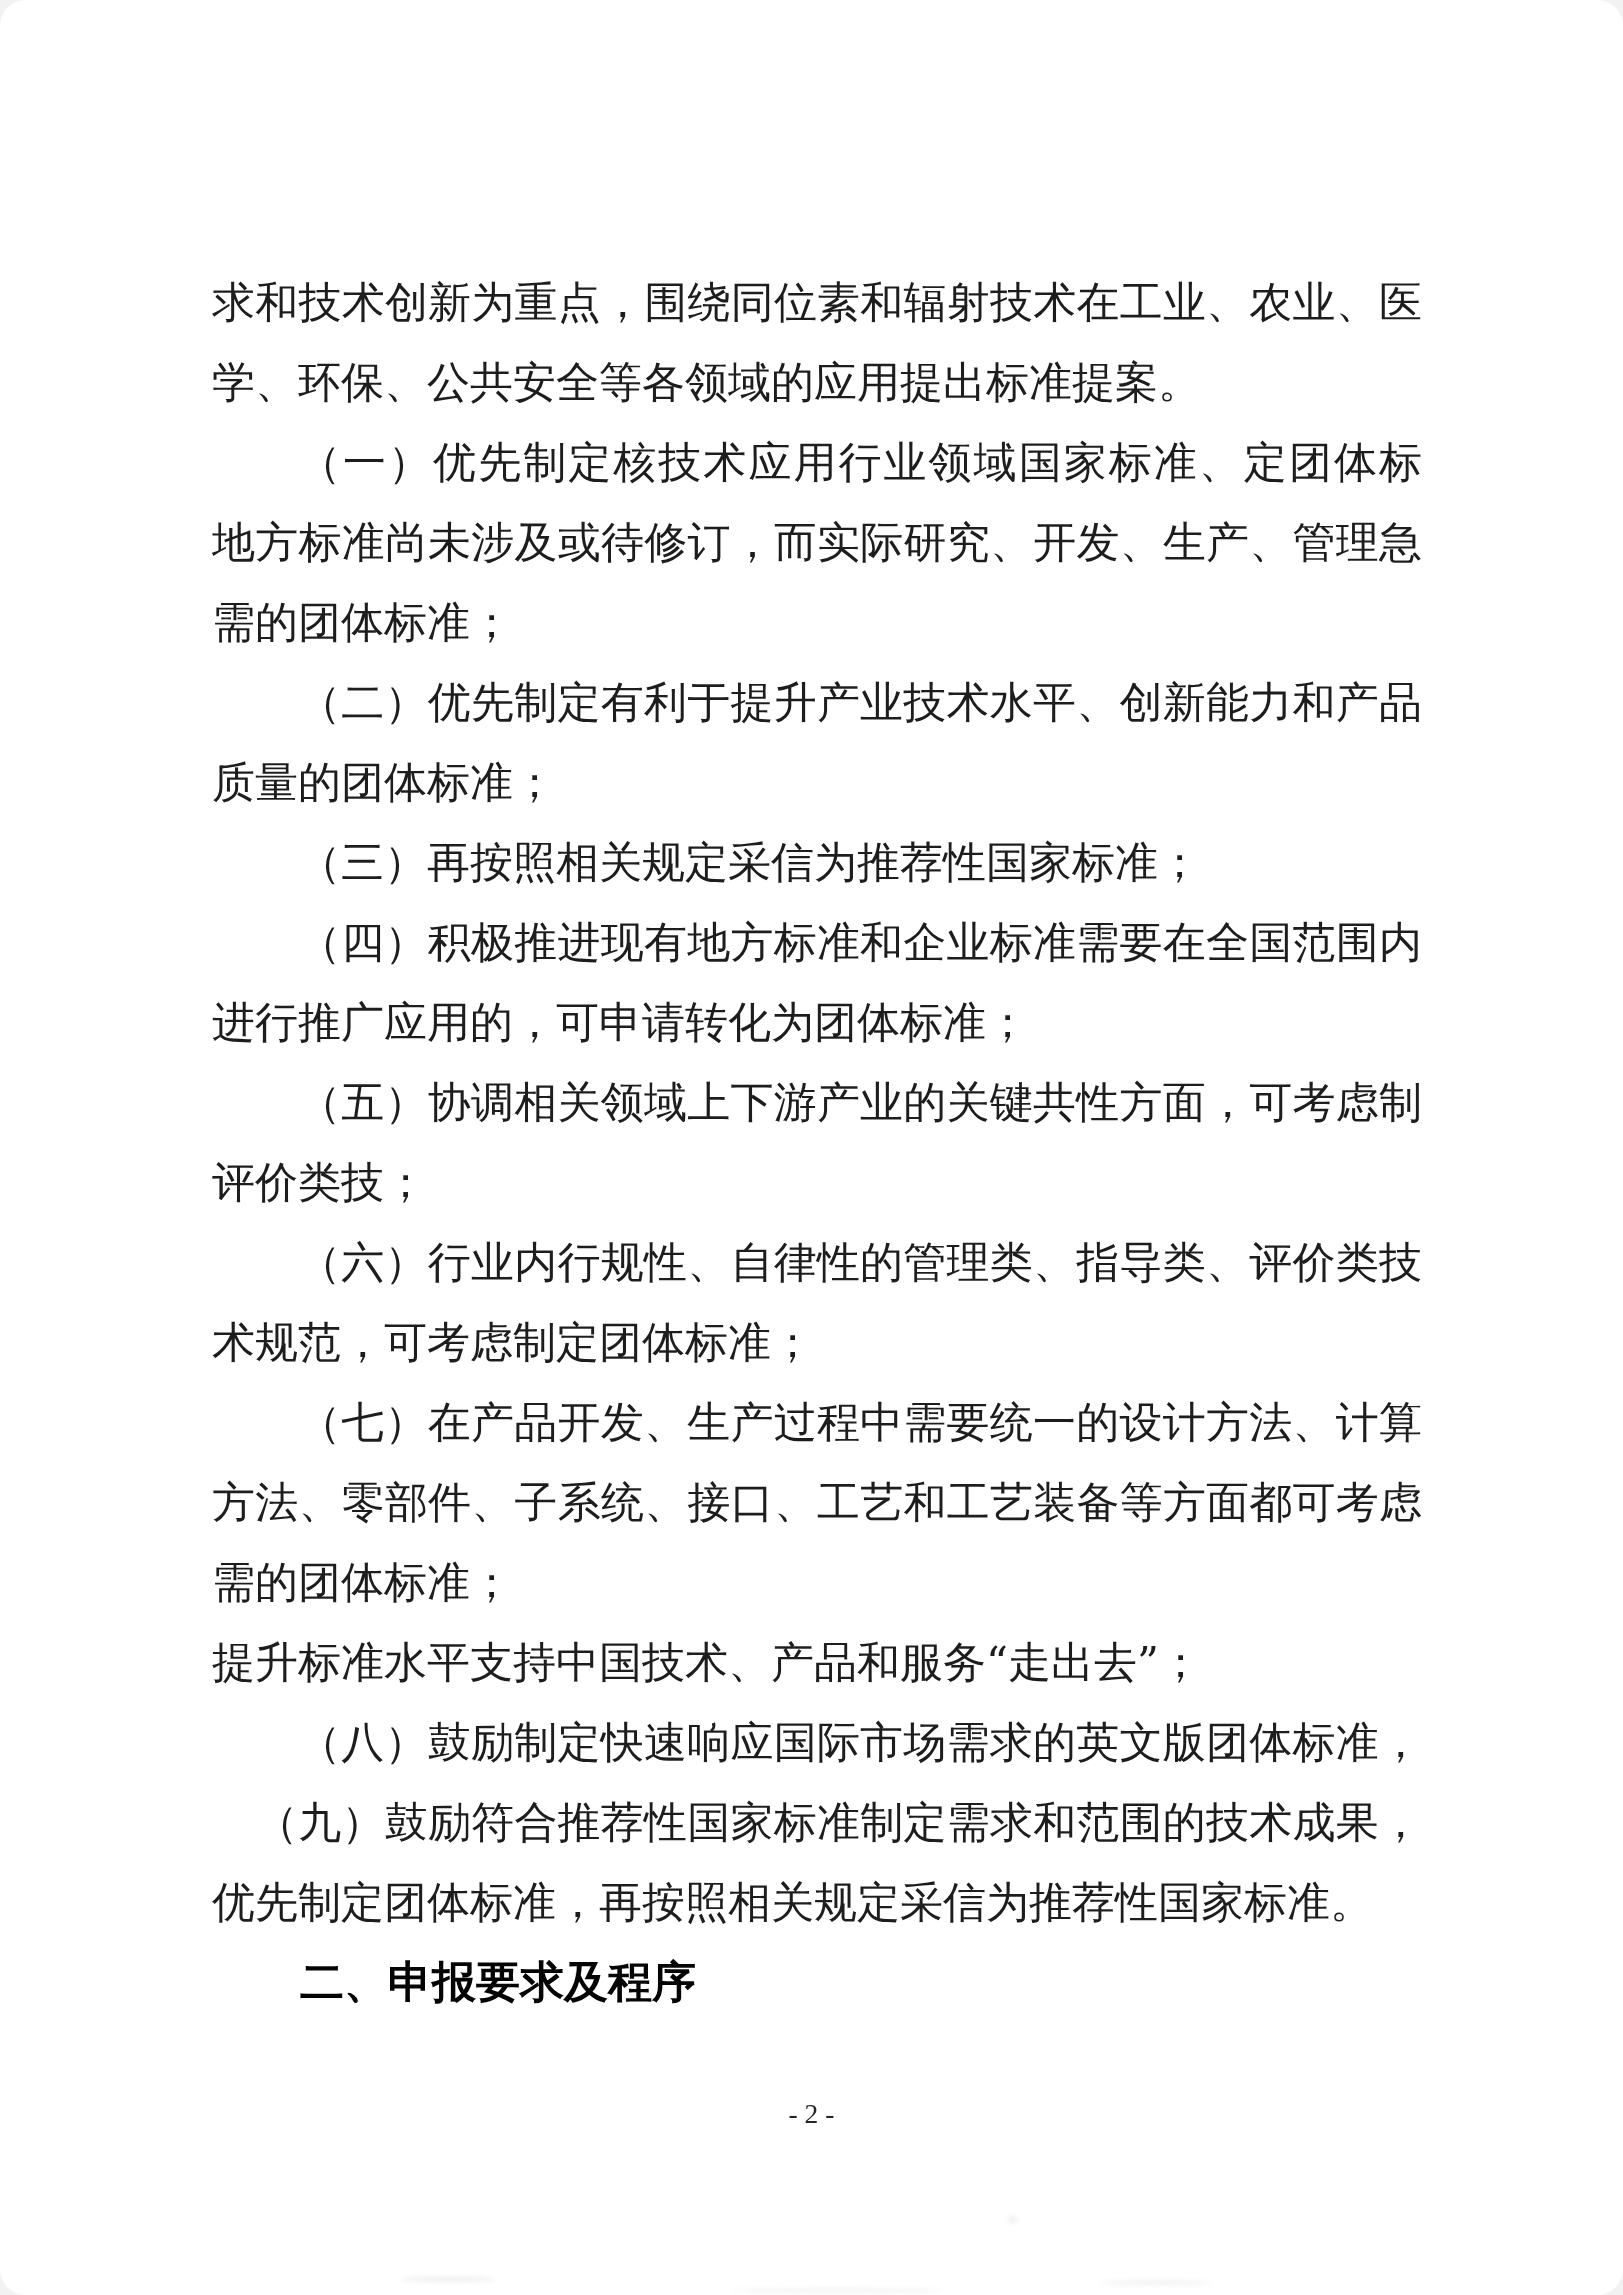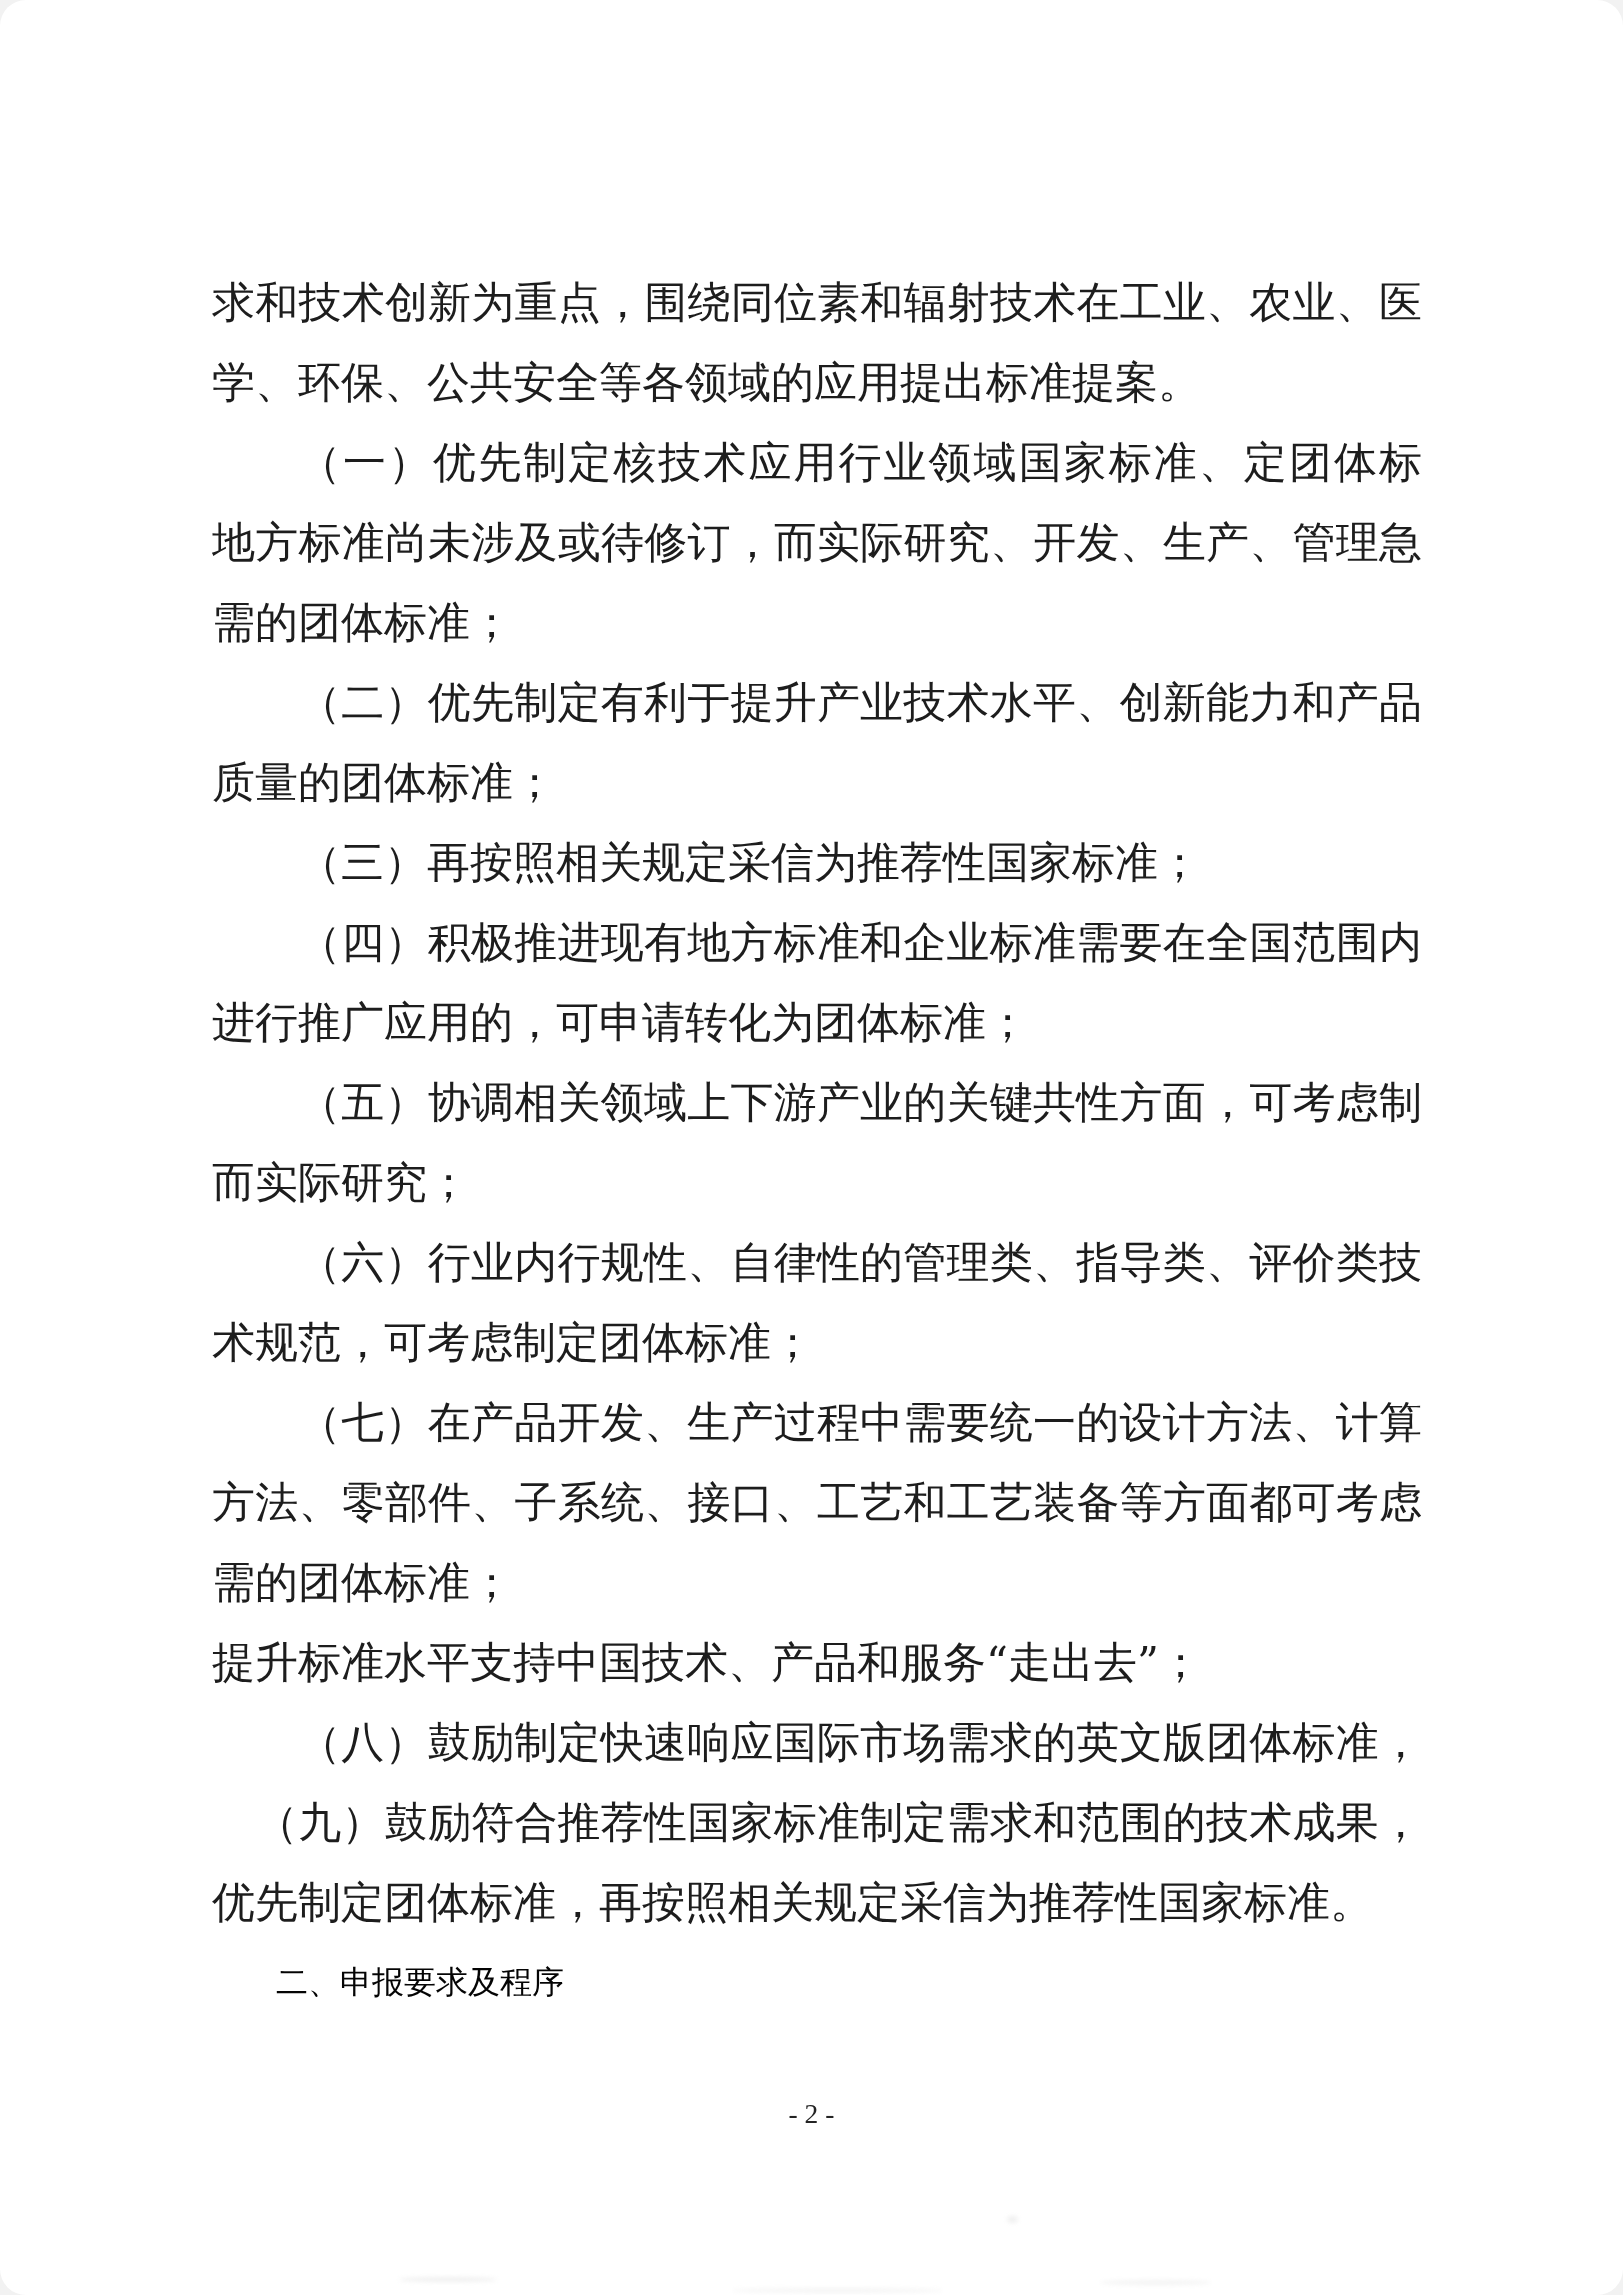--- a/index.html
+++ b/index.html
@@ -33,22 +33,22 @@
   }
   .indent-0 { text-indent: 0; }
   .indent-1 { text-indent: 1em; }
   .indent-2 { text-indent: 2em; }
   .justify {
     text-align: justify;
     text-align-last: justify;
   }
   .heading {
     font-family: "DejaVu Sans", "Liberation Sans", sans-serif;
-    font-weight: 400;
-    font-size: 32px;
+    font-weight: 700;
+    font-size: 44px;
     color: #040404;
   }
   .page-number {
     position: absolute;
     top: 2097px;
     left: 0;
     width: 100%;
     height: 34px;
     line-height: 34px;
     text-align: center;
@@ -80,21 +80,21 @@
       <div class="line indent-0">学、环保、公共安全等各领域的应用提出标准提案。</div>
       <div class="line indent-2 justify">（一）优先制定核技术应用行业领域国家标准、定团体标准、</div>
       <div class="line indent-0 justify">地方标准尚未涉及或待修订，而实际研究、开发、生产、管理急</div>
       <div class="line indent-0">需的团体标准；</div>
       <div class="line indent-2 justify">（二）优先制定有利于提升产业技术水平、创新能力和产品</div>
       <div class="line indent-0">质量的团体标准；</div>
       <div class="line indent-2">（三）再按照相关规定采信为推荐性国家标准；</div>
       <div class="line indent-2 justify">（四）积极推进现有地方标准和企业标准需要在全国范围内</div>
       <div class="line indent-0">进行推广应用的，可申请转化为团体标准；</div>
       <div class="line indent-2 justify">（五）协调相关领域上下游产业的关键共性方面，可考虑制</div>
-      <div class="line indent-0">而实际研究；</div>
+      <div class="line indent-0">评价类技；</div>
       <div class="line indent-2 justify">（六）行业内行规性、自律性的管理类、指导类、评价类技</div>
       <div class="line indent-0">术规范，可考虑制定团体标准；</div>
       <div class="line indent-2 justify">（七）在产品开发、生产过程中需要统一的设计方法、计算</div>
       <div class="line indent-0 justify">方法、零部件、子系统、接口、工艺和工艺装备等方面都可考虑</div>
       <div class="line indent-0">需的团体标准；</div>
       <div class="line indent-0">提升标准水平支持中国技术、产品和服务“走出去”；</div>
       <div class="line indent-2 justify">（八）鼓励制定快速响应国际市场需求的英文版团体标准，</div>
       <div class="line indent-1 justify">（九）鼓励符合推荐性国家标准制定需求和范围的技术成果，</div>
       <div class="line indent-0">优先制定团体标准，再按照相关规定采信为推荐性国家标准。</div>
       <div class="line indent-2 heading">二、申报要求及程序</div>

